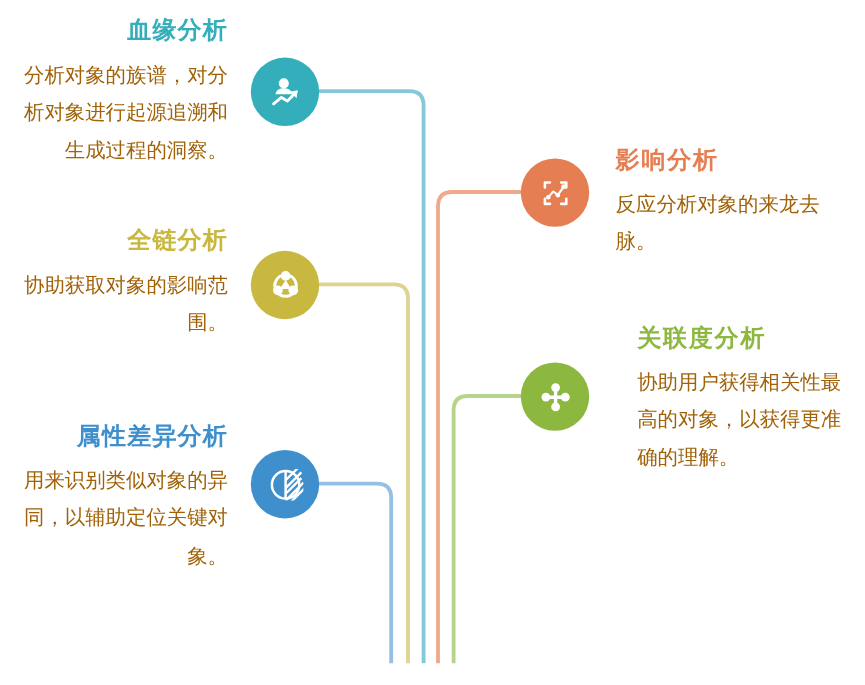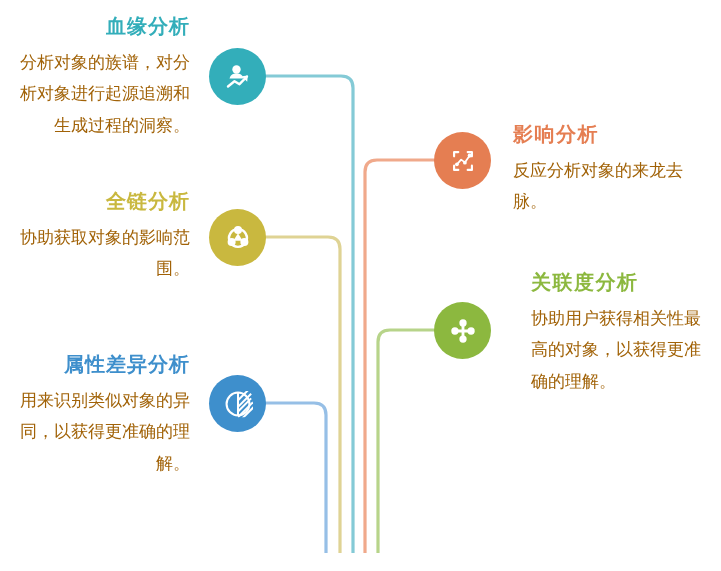--- a/index.html
+++ b/index.html
@@ -123,21 +123,21 @@
             <line x1="14" y1="38" x2="34" y2="18"></line>
             <line x1="8" y1="20" x2="28" y2="0"></line>
           </g>
         </g>
         <line x1="16" y1="3.8" x2="16" y2="28.2" stroke="#ffffff" stroke-width="2.2"></line>
       </svg>
     </span>
   </div>
   <div class="textblock left" style="left:20px; top:352px; width:170px;">
     <p class="node-title" style="color:#3E8FCC;">属性差异分析</p>
-    <p class="node-desc">用来识别类似对象的异同，以获得更准确的理解。</p>
+    <p class="node-desc">用来识别类似对象的异同，以辅助定位关键对象。</p>
   </div>
 
   <div class="node" style="left:434px; top:132px; background:#E57E52;">
     <span>
       <svg width="30" height="30" viewBox="0 0 32 32">
         <path d="M11 6.5 H6.5 V11 M6.5 21 V25.5 H11 M21 25.5 H25.5 V21 M25.5 11 V6.5 H21" stroke="#ffffff" stroke-width="2.3" fill="none" stroke-linecap="round" stroke-linejoin="round"></path>
         <path d="M9.5 19.5 L14 14.5 L18 17.5 L23 10.5" stroke="#ffffff" stroke-width="1.9" fill="none" stroke-linecap="round" stroke-linejoin="round"></path>
         <circle cx="9.5" cy="19.5" r="2" fill="#ffffff"></circle>
         <circle cx="18" cy="17.8" r="2" fill="#ffffff"></circle>
         <circle cx="23.2" cy="10.2" r="2.2" fill="#ffffff"></circle>

